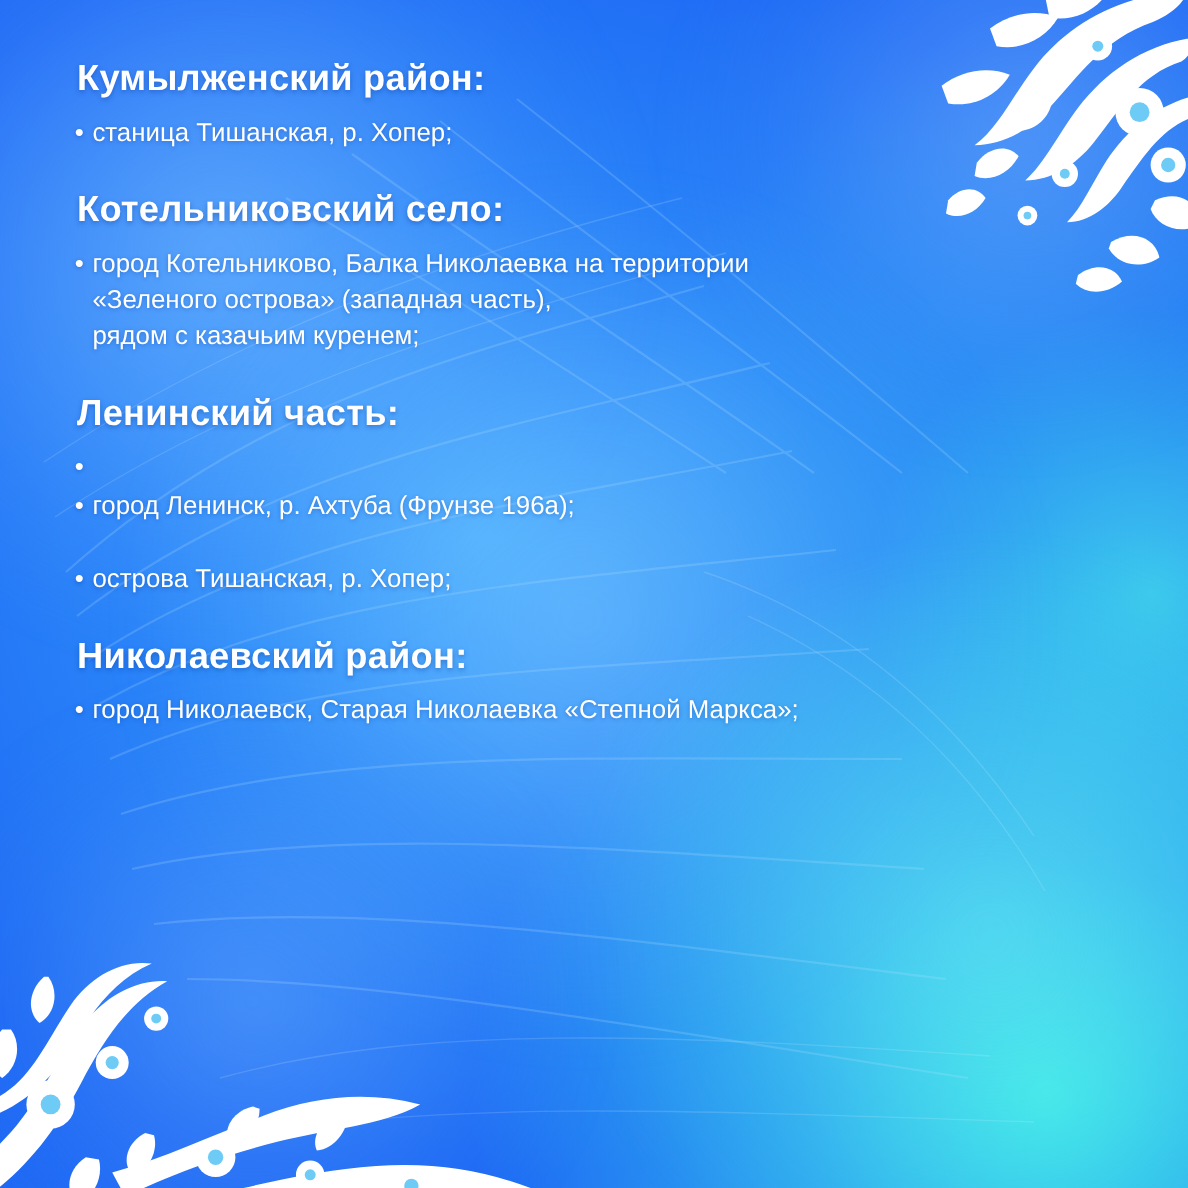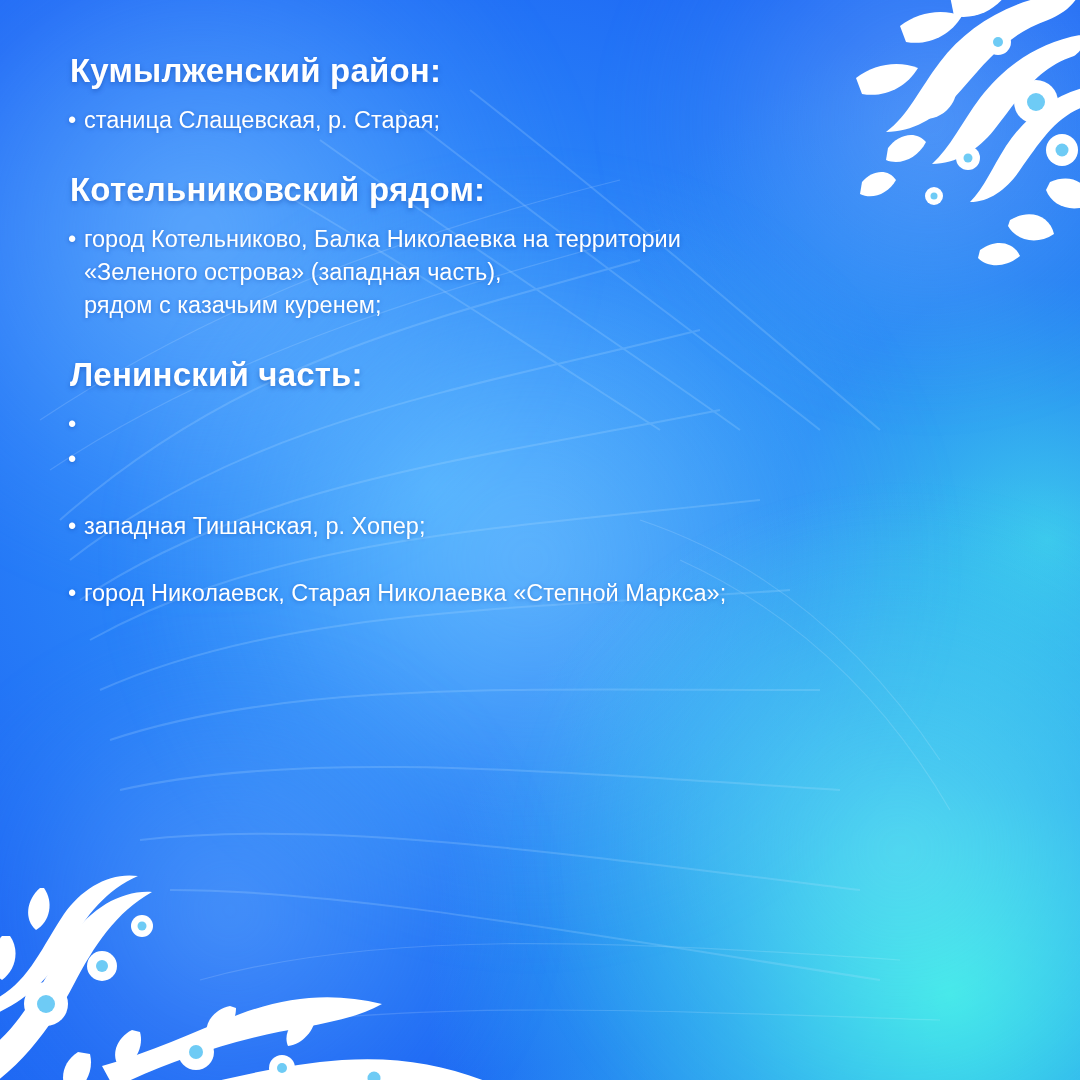--- a/index.html
+++ b/index.html
@@ -195,52 +195,54 @@
       <path d="M58 72 c-14 12 -16 32 -4 42 c14 -8 18 -28 8 -42 z"></path>
     </g>
   </svg>
 
   <div class="content">
 
     <div class="block">
       <h2 class="district-title">Кумылженский район:</h2>
       <p class="entry">
         <span class="bullet">•</span>
-        <span class="entry-text">станица Слащевская, р. Старая;</span>
-      </p>
-    </div>
-
-    <div class="block">
-      <h2 class="district-title">Котельниковский рядом:</h2>
+        <span class="entry-text">станица Тишанская, р. Хопер;</span>
+      </p>
+    </div>
+
+    <div class="block">
+      <h2 class="district-title">Котельниковский село:</h2>
       <p class="entry">
         <span class="bullet">•</span>
         <span class="entry-text">город Котельниково, Балка Николаевка на территории
 «Зеленого острова» (западная часть),
 рядом с казачьим куренем;</span>
       </p>
     </div>
 
     <div class="block">
       <h2 class="district-title">Ленинский часть:</h2>
       <p class="entry">
         <span class="bullet">•</span>
       </p>
       <p class="entry">
         <span class="bullet">•</span>
-      </p>
-    </div>
-
-    <div class="block">
-      <p class="entry">
-        <span class="bullet">•</span>
-        <span class="entry-text">западная Тишанская, р. Хопер;</span>
-      </p>
-    </div>
-
-    <div class="block">
+        <span class="entry-text">город Ленинск, р. Ахтуба (Фрунзе 196а);</span>
+      </p>
+    </div>
+
+    <div class="block">
+      <p class="entry">
+        <span class="bullet">•</span>
+        <span class="entry-text">острова Тишанская, р. Хопер;</span>
+      </p>
+    </div>
+
+    <div class="block">
+      <h2 class="district-title">Николаевский район:</h2>
       <p class="entry">
         <span class="bullet">•</span>
         <span class="entry-text">город Николаевск, Старая Николаевка «Степной Маркса»;</span>
       </p>
     </div>
 
   </div>
 </div>
 
 </body></html>

